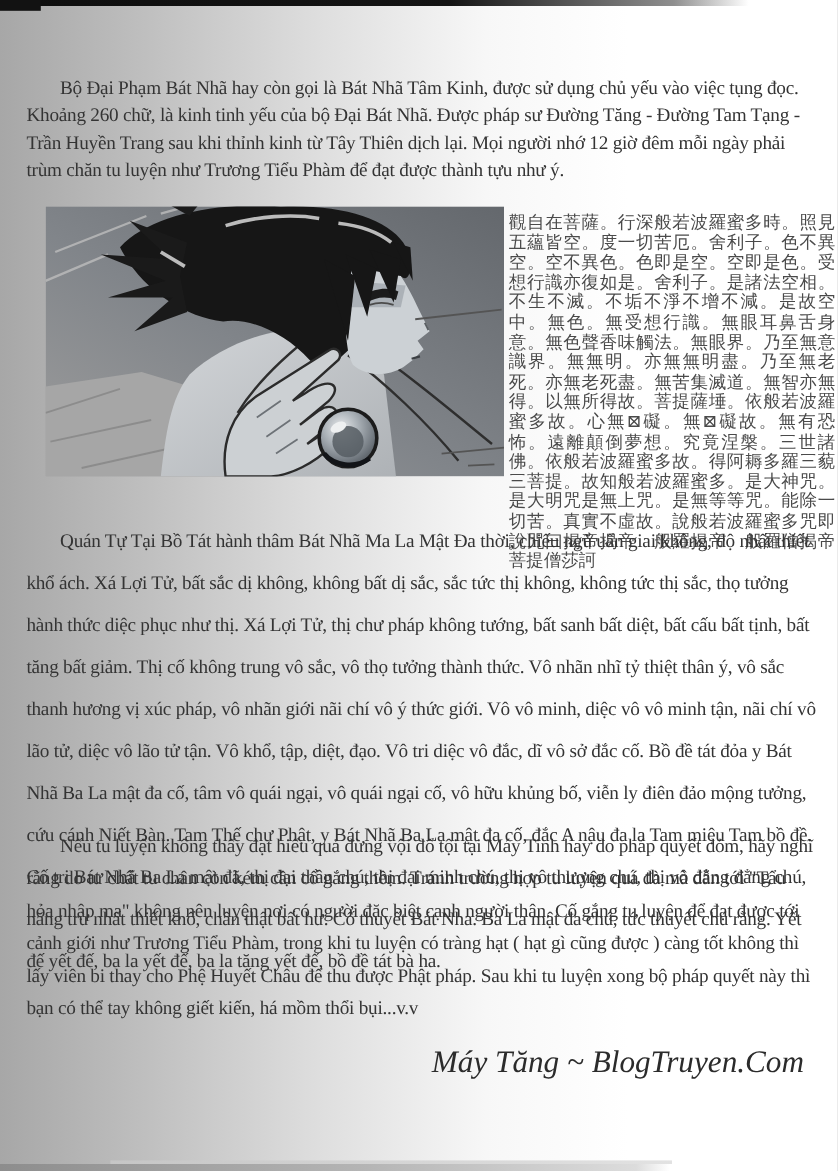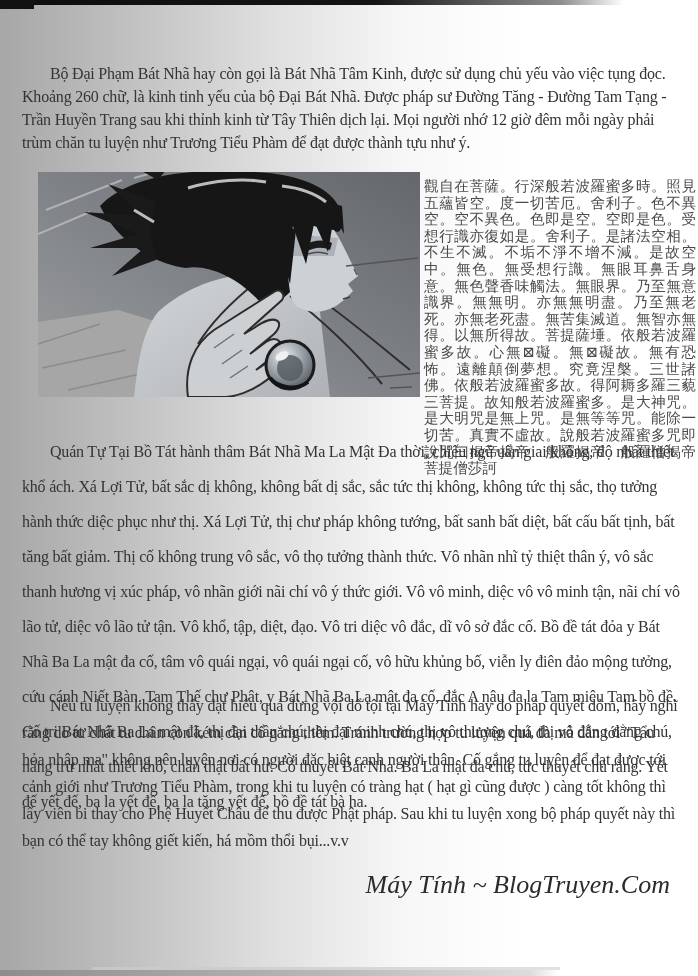--- a/index.html
+++ b/index.html
@@ -162,18 +162,18 @@
       </g>
     </svg>
   </div>
 
   <p class="sutra-cn">觀自在菩薩。行深般若波羅蜜多時。照見五蘊皆空。度一切苦厄。舍利子。色不異空。空不異色。色即是空。空即是色。受想行識亦復如是。舍利子。是諸法空相。不生不滅。不垢不淨不增不減。是故空中。無色。無受想行識。無眼耳鼻舌身意。無色聲香味觸法。無眼界。乃至無意識界。無無明。亦無無明盡。乃至無老死。亦無老死盡。無苦集滅道。無智亦無得。以無所得故。菩提薩埵。依般若波羅蜜多故。心無⊠礙。無⊠礙故。無有恐怖。遠離顛倒夢想。究竟涅槃。三世諸佛。依般若波羅蜜多故。得阿耨多羅三藐三菩提。故知般若波羅蜜多。是大神咒。是大明咒是無上咒。是無等等咒。能除一切苦。真實不虛故。說般若波羅蜜多咒即說咒曰揭帝揭帝　般羅揭帝　般羅僧揭帝菩提僧莎訶</p>
 
   <p class="vn-par sutra-vn">Quán Tự Tại Bồ Tát hành thâm Bát Nhã Ma La Mật Đa thời, chiếu ngũ uẩn giai không, độ nhất thiết khổ ách. Xá Lợi Tử, bất sắc dị không, không bất dị sắc, sắc tức thị không, không tức thị sắc, thọ tưởng hành thức diệc phục như thị. Xá Lợi Tử, thị chư pháp không tướng, bất sanh bất diệt, bất cấu bất tịnh, bất tăng bất giảm. Thị cố không trung vô sắc, vô thọ tưởng thành thức. Vô nhãn nhĩ tỷ thiệt thân ý, vô sắc thanh hương vị xúc pháp, vô nhãn giới nãi chí vô ý thức giới. Vô vô minh, diệc vô vô minh tận, nãi chí vô lão tử, diệc vô lão tử tận. Vô khổ, tập, diệt, đạo. Vô tri diệc vô đắc, dĩ vô sở đắc cố. Bồ đề tát đỏa y Bát Nhã Ba La mật đa cố, tâm vô quái ngại, vô quái ngại cố, vô hữu khủng bố, viễn ly điên đảo mộng tưởng, cứu cánh Niết Bàn. Tam Thế chư Phật, y Bát Nhã Ba La mật đa cố, đắc A nậu đa la Tam miệu Tam bồ đề. Cố tri Bát Nhã Ba La mật đã, thị đại thần chú, thị đại minh chú, thị vô thượng chú, thị vô đẳng đẳng chú, năng trừ nhất thiết khổ, chân thật bất hư. Cố thuyết Bát Nha. Ba La mật đa chú, tức thuyết chú rằng. Yết đế yết đế, ba la yết đế, ba la tăng yết đế, bồ đề tát bà ha.</p>
 
   <p class="vn-par outro">Nếu tu luyện không thấy đạt hiểu quả đừng vội đổ tội tại Máy Tinh hay do pháp quyết dỏm, hãy nghĩ rằng do tư chất tu chân còn kém cần cố gắng thêm. Tránh trường hợp tu luyện quá đà mà dẫn tới "Tẩu hỏa nhập ma" không nên luyện nơi có người đặc biệt cạnh người thân. Cố gắng tu luyện để đạt được tới cảnh giới như Trương Tiểu Phàm, trong khi tu luyện có tràng hạt ( hạt gì cũng được ) càng tốt không thì lấy viên bi thay cho Phệ Huyết Châu để thu được Phật pháp. Sau khi tu luyện xong bộ pháp quyết này thì bạn có thể tay không giết kiến, há mồm thổi bụi...v.v</p>
 
-  <p class="credit">Máy Tính ~ BlogTruyen.Com</p>
+  <p class="credit">Máy Tăng ~ BlogTruyen.Com</p>
 
   <div class="bottom-strip-light"></div>
   <div class="bottom-strip"></div>
 
 </div>
 
 </body></html>

